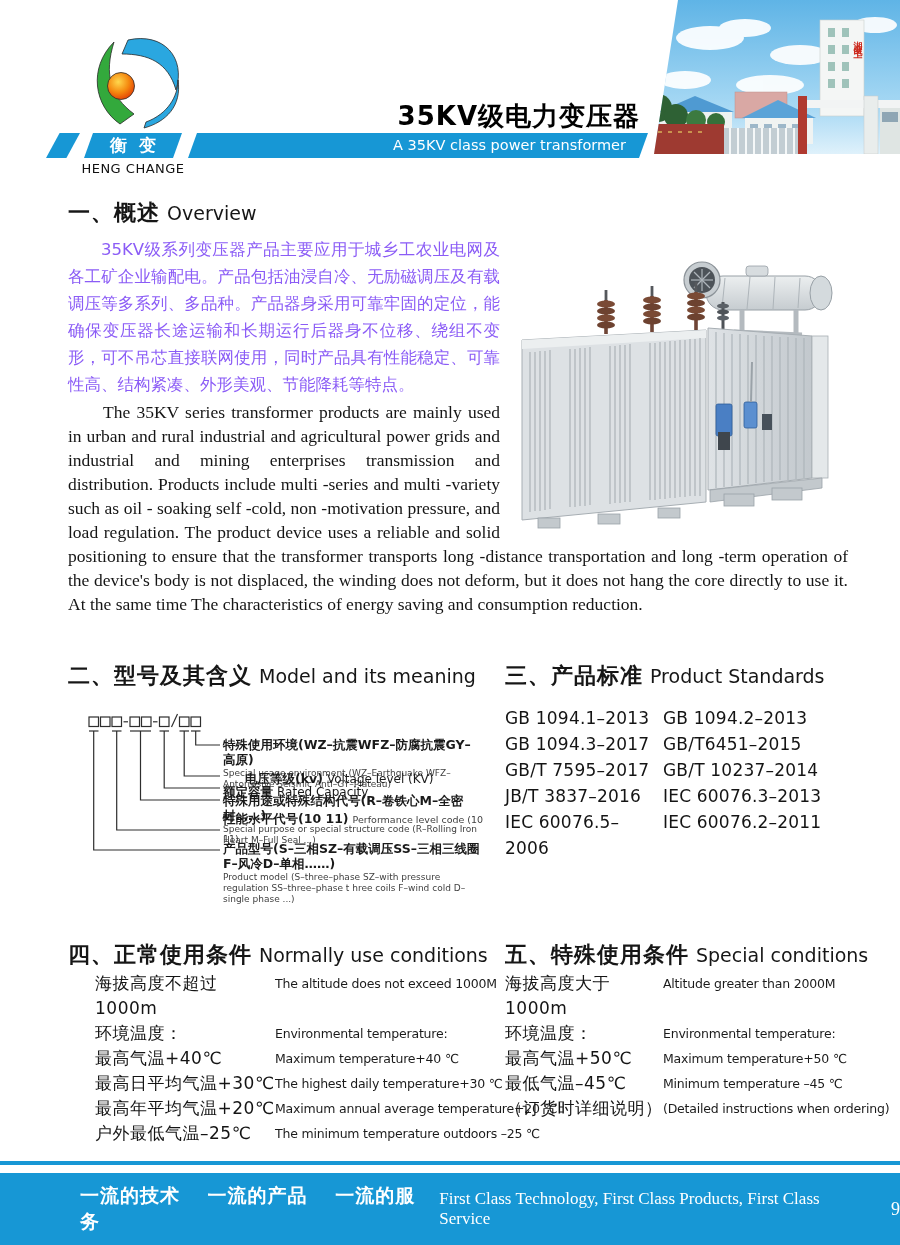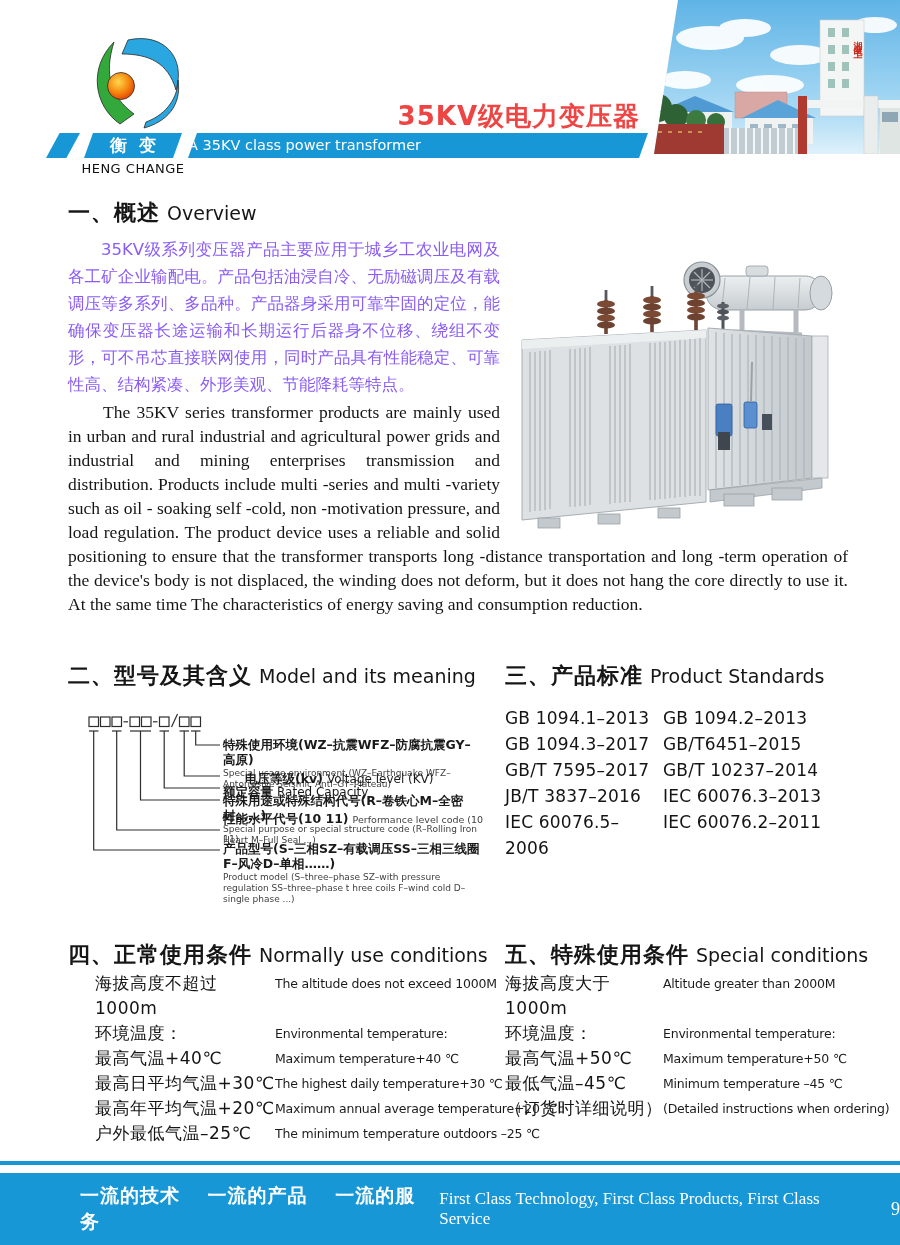--- a/index.html
+++ b/index.html
@@ -9,24 +9,24 @@
 
   
   .logo-mark { position:absolute; left:84px; top:30px; width:108px; height:102px; }
   .brand-slash { position:absolute; left:46px; top:133px; width:34px; height:25px;
     background:var(--blue); clip-path:polygon(40% 0,100% 0,60% 100%,0 100%); }
   .brand-block { position:absolute; left:84px; top:133px; width:98px; height:25px;
     background:var(--blue); clip-path:polygon(9px 0,100% 0,calc(100% - 9px) 100%,0 100%);
     color:#fff; font-weight:700; font-size:17px; line-height:25px; text-align:center; letter-spacing:12px; text-indent:12px; }
   .brand-bar { position:absolute; left:188px; top:133px; width:460px; height:25px;
     background:var(--blue); clip-path:polygon(9px 0,100% 0,calc(100% - 9px) 100%,0 100%);
-    color:#fff; font-size:14.5px; line-height:25px; text-align:left; padding-right:22px; }
+    color:#fff; font-size:14.5px; line-height:25px; text-align:right; padding-right:22px; }
   .brand-sub { position:absolute; left:80px; top:161px; width:106px; text-align:center;
     font-size:13px; letter-spacing:.5px; color:#111; }
-  .doc-title { position:absolute; right:260px; top:99px; font-size:26px; font-weight:700; color:#ef4444; letter-spacing:1px; }
+  .doc-title { position:absolute; right:260px; top:99px; font-size:26px; font-weight:700; color:#000000; letter-spacing:1px; }
   .factory-photo { position:absolute; left:650px; top:0; width:250px; height:154px;
     clip-path:polygon(28px 0,100% 0,100% 100%,4px 100%); }
 
   
   .sec-h { position:absolute; white-space:nowrap; color:#161616; }
   .sec-h .zh { font-size:22px; font-weight:700; letter-spacing:1px; }
   .sec-h .en { font-size:19px; font-weight:400; margin-left:7px; }
 
   
   .overview-body { position:absolute; left:68px; top:236px; width:780px; }

